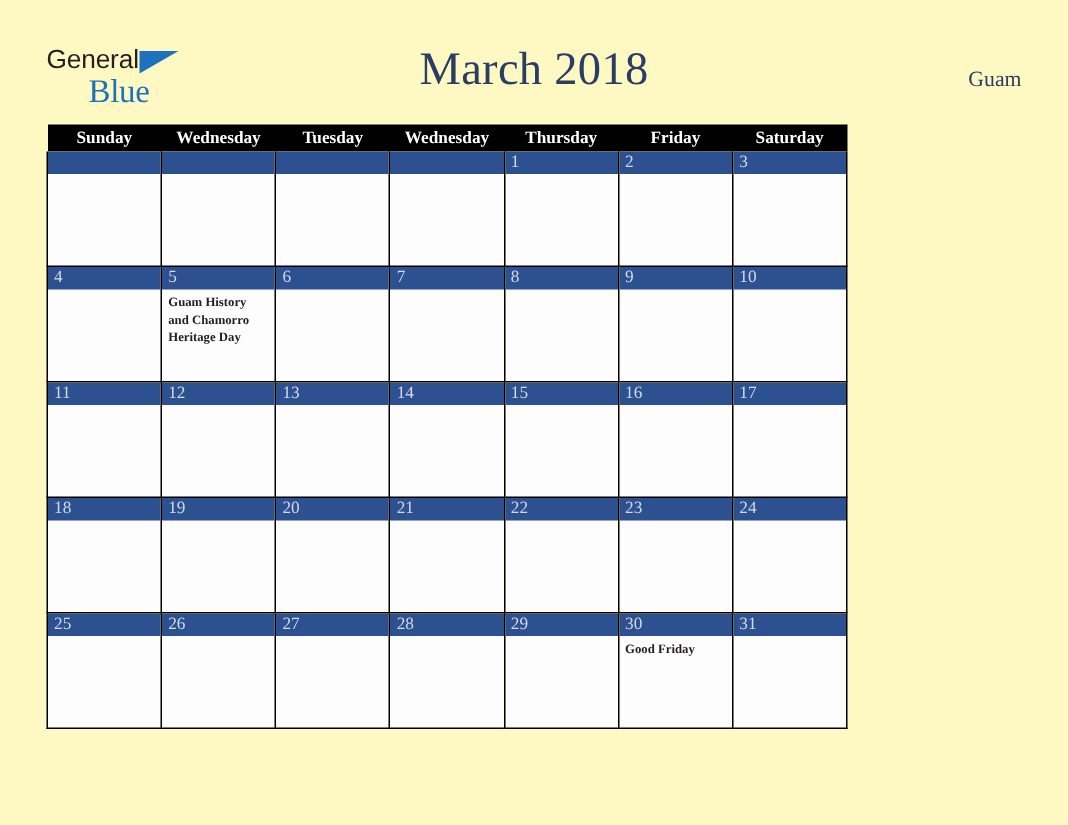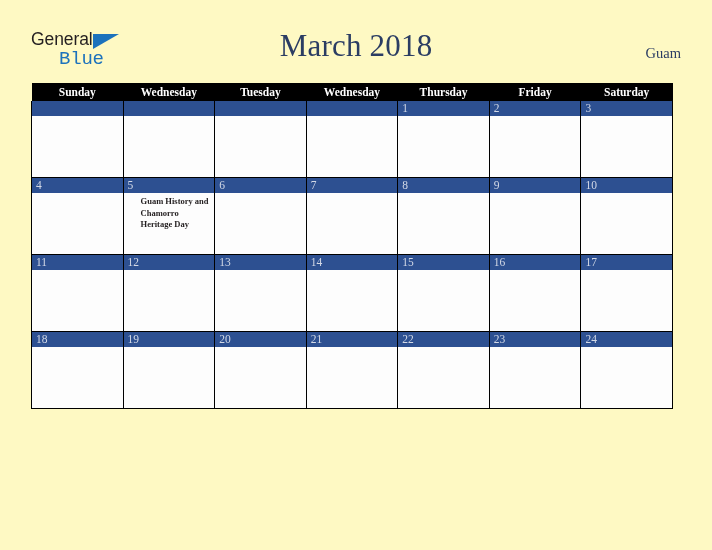--- a/index.html
+++ b/index.html
@@ -54,22 +54,22 @@
     width: 0;
     height: 0;
     border-top: 0 solid transparent;
     border-left: 26px solid #1c72bc;
     border-bottom: 15px solid transparent;
   }
   .logo-row2 {
     position: absolute;
     left: 28px;
     top: 19px;
-    font-family: Liberation Mono, monospace;
-    font-size: 19px;
+    font-family: Liberation Serif, serif;
+    font-size: 22px;
     font-weight: 400;
     color: #1c72bc;
     letter-spacing: -0.2px;
   }
   .title {
     position: absolute;
     left: 0;
     top: 28px;
     width: 712px;
     text-align: center;
@@ -86,21 +86,21 @@
     font-family: "Liberation Serif", serif;
     font-size: 14.5px;
     color: #2b3d63;
   }
 
   
   .calendar {
     position: absolute;
     left: 31px;
     top: 83px;
-    width: 642px;
+    width: 534px;
     border-collapse: collapse;
     table-layout: fixed;
   }
   .calendar th {
     background: #000000;
     color: #ffffff;
     font-family: "Liberation Serif", serif;
     font-size: 11.5px;
     font-weight: bold;
     height: 18px;
@@ -139,21 +139,21 @@
   }
   .events {
     padding: 3px 4px 0 4px;
   }
   .event {
     font-family: "Liberation Serif", serif;
     font-size: 8.5px;
     font-weight: bold;
     color: #231f20;
     line-height: 11.5px;
-    margin: 0 0 1px 13px;
+    margin: 0 0 1px 0;
     word-wrap: break-word;
   }
 </style>
 </head>
 <body>
 
 <div class="page">
 
   <div class="header">
 
@@ -270,16 +270,42 @@
           <td>
             <span class="daynum">22</span>
           </td>
           <td>
             <span class="daynum">23</span>
           </td>
           <td>
             <span class="daynum">24</span>
           </td>
         </tr>
+        <tr class="week">
+          <td>
+            <span class="daynum">25</span>
+          </td>
+          <td>
+            <span class="daynum">26</span>
+          </td>
+          <td>
+            <span class="daynum">27</span>
+          </td>
+          <td>
+            <span class="daynum">28</span>
+          </td>
+          <td>
+            <span class="daynum">29</span>
+          </td>
+          <td>
+            <span class="daynum">30</span>
+            <div class="events">
+              <div class="event">Good Friday</div>
+            </div>
+          </td>
+          <td>
+            <span class="daynum">31</span>
+          </td>
+        </tr>
       </tbody>
   </table>
 
 </div>
 
 </body></html>

